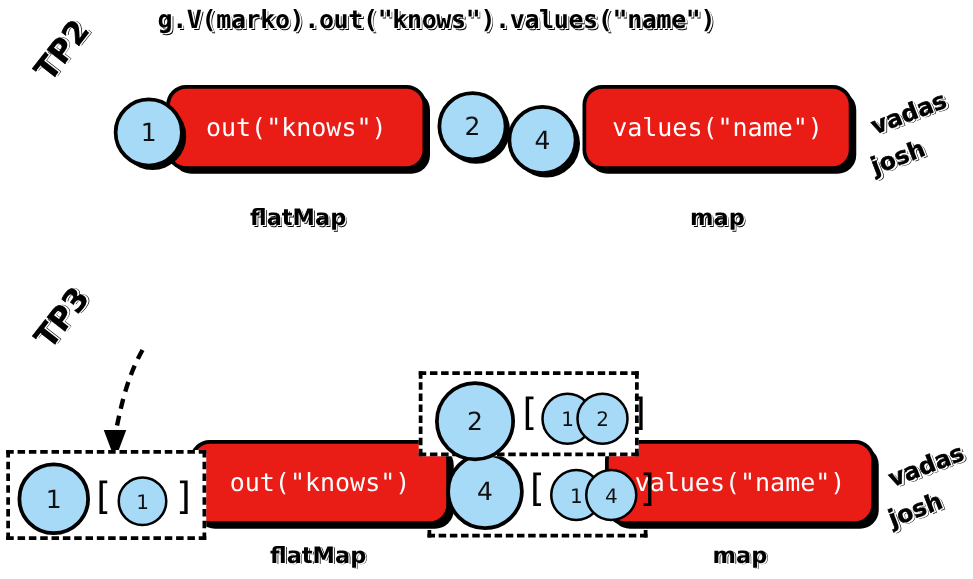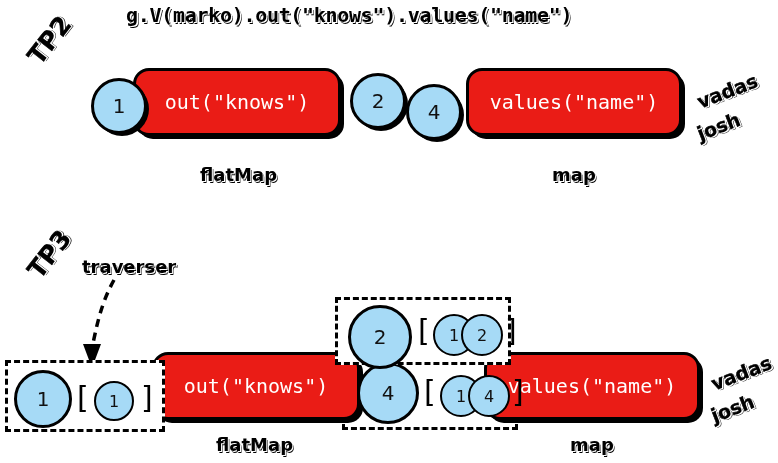--- a/index.html
+++ b/index.html
@@ -137,21 +137,20 @@
   </div>
 
   <div class="lbl" style="left:200px; top:164px;">flatMap</div>
   <div class="lbl" style="left:552px; top:164px;">map</div>
 
   <div class="otext rot-out" style="left:694px; top:92px;">vadas</div>
   <div class="otext rot-out" style="left:694px; top:124px;">josh</div>
 
   <div class="otext rot-tp" style="left:22px; top:266px;">TP3</div>
 
-  <div class="lbl" style="left:82px; top:256px;">traverser</div>
 
   <svg class="arrowsvg" width="778" height="463">
     <path d="M 114 280 C 100 305, 96 330, 92 348" fill="none" stroke="#000" stroke-width="3.5" stroke-dasharray="8 6"></path>
     <polygon points="92,368 83,344 101,344" fill="#000"></polygon>
   </svg>
 
   <div class="dbox" style="left:342px; top:352px; width:176px; height:78px;"></div>
 
   <div class="step" style="left:152px; top:352px; width:208px; height:68px;">
     <span>out("knows")</span>

